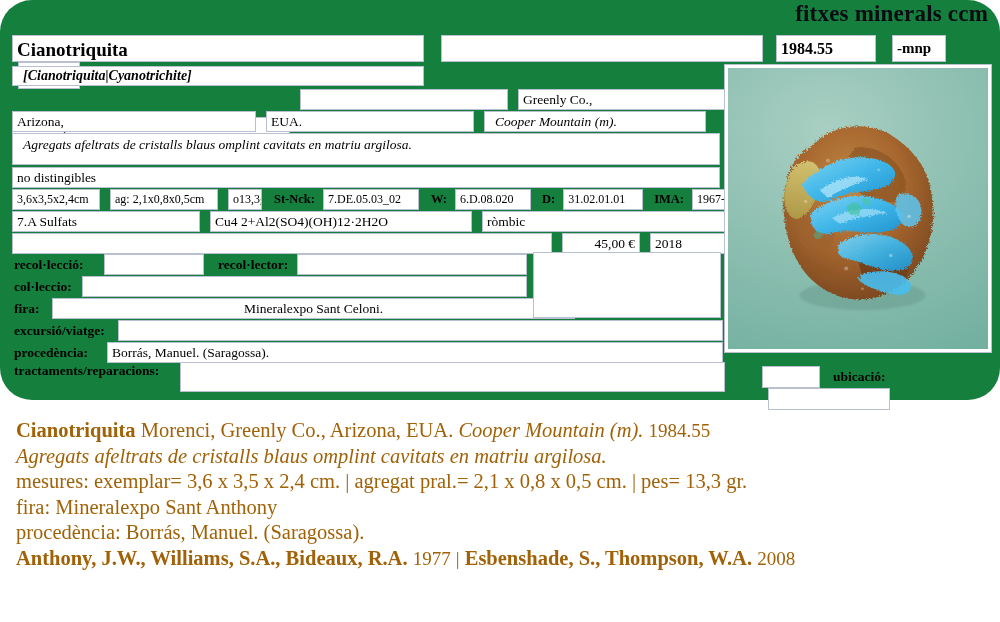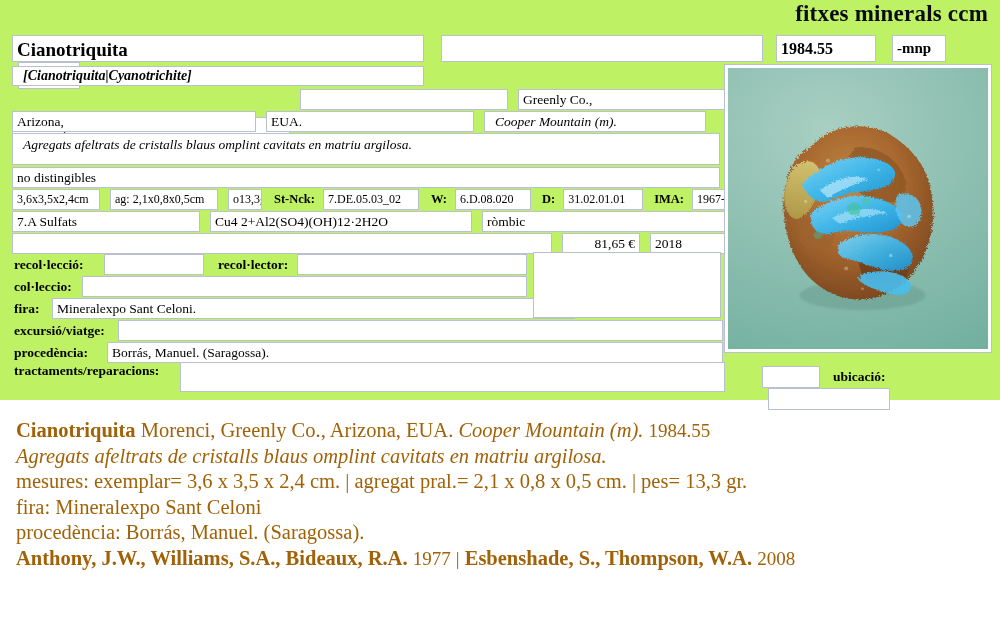--- a/index.html
+++ b/index.html
@@ -13,23 +13,24 @@
     font-family: "Liberation Serif", "DejaVu Serif", serif;
     color: #000;
     overflow: hidden;
   }
 
   
   .card {
     position: relative;
     width: 1000px;
     height: 400px;
-    background: #bef264;
+    background: #15803d;
     box-sizing: border-box;
     padding: 0;
+    border-radius: 32px;
   }
 
   .masthead {
     position: absolute;
     right: 12px;
     top: 1px;
     font-size: 23px;
     font-weight: bold;
     letter-spacing: .2px;
     color: #0b0b14;
@@ -168,39 +169,39 @@
   </div>
 
   <div class="row" style="left:12px; top:211px;">
     <span class="box" style="width:188px;">7.A Sulfats</span>
     <span class="box" style="width:262px; margin-left:6px;">Cu4 2+Al2(SO4)(OH)12·2H2O</span>
     <span class="box" style="width:246px; margin-left:6px;">ròmbic</span>
   </div>
 
   <div class="row" style="left:12px; top:233px;">
     <span class="box" style="width:540px;"></span>
-    <span class="box" style="width:78px; margin-left:6px; text-align:right;">81,65 €</span>
+    <span class="box" style="width:78px; margin-left:6px; text-align:right;">45,00 €</span>
     <span class="box" style="width:78px; margin-left:6px;">2018</span>
   </div>
 
   <div class="row" style="left:14px; top:254px;">
     <span class="lbl" style="width:86px;">recol·lecció:</span>
     <span class="box" style="width:100px;"></span>
     <span class="lbl" style="margin-left:10px;">recol·lector:</span>
     <span class="box" style="width:230px; margin-left:5px;"></span>
   </div>
 
   <div class="row" style="left:14px; top:276px;">
     <span class="lbl" style="width:64px;">col·leccio:</span>
     <span class="box" style="width:445px;"></span>
   </div>
 
   <div class="row" style="left:14px; top:298px;">
     <span class="lbl" style="width:34px;">fira:</span>
-    <span class="box" style="width:523px;">Mineralexpo Sant Celoni.</span>
+    <span class="box" style="width:523px;text-align:center;">Mineralexpo Sant Celoni.</span>
   </div>
 
   <div class="box" style="position:absolute; left:533px; top:252px; width:188px; height:66px;"></div>
 
   <div class="row" style="left:14px; top:320px;">
     <span class="lbl" style="width:100px;">excursió/viatge:</span>
     <span class="box" style="width:605px;"></span>
   </div>
 
   <div class="row" style="left:14px; top:342px;">
@@ -302,21 +303,21 @@
 
 <div class="desc">
   <div class="ln">
     <span class="nm">Cianotriquita</span>
     <span>Morenci, Greenly Co., Arizona, EUA.</span>
     <span class="it">Cooper Mountain (m).</span>
     <span class="num">1984.55</span>
   </div>
   <div class="ln it">Agregats afeltrats de cristalls blaus omplint cavitats en matriu argilosa.</div>
   <div class="ln">mesures: exemplar= 3,6 x 3,5 x 2,4 cm. | agregat pral.= 2,1 x 0,8 x 0,5 cm. | pes= 13,3 gr.</div>
-  <div class="ln">fira: Mineralexpo Sant Celoni</div>
+  <div class="ln">fira: Mineralexpo Sant Anthony</div>
   <div class="ln">procedència: Borrás, Manuel. (Saragossa).</div>
   <div class="ln refs">
     <span>Anthony, J.W., Williams, S.A., Bideaux, R.A.</span>
     <span class="yr">1977</span>
     <span class="yr">|</span>
     <span>Esbenshade, S., Thompson, W.A.</span>
     <span class="yr">2008</span>
   </div>
 </div>
 

